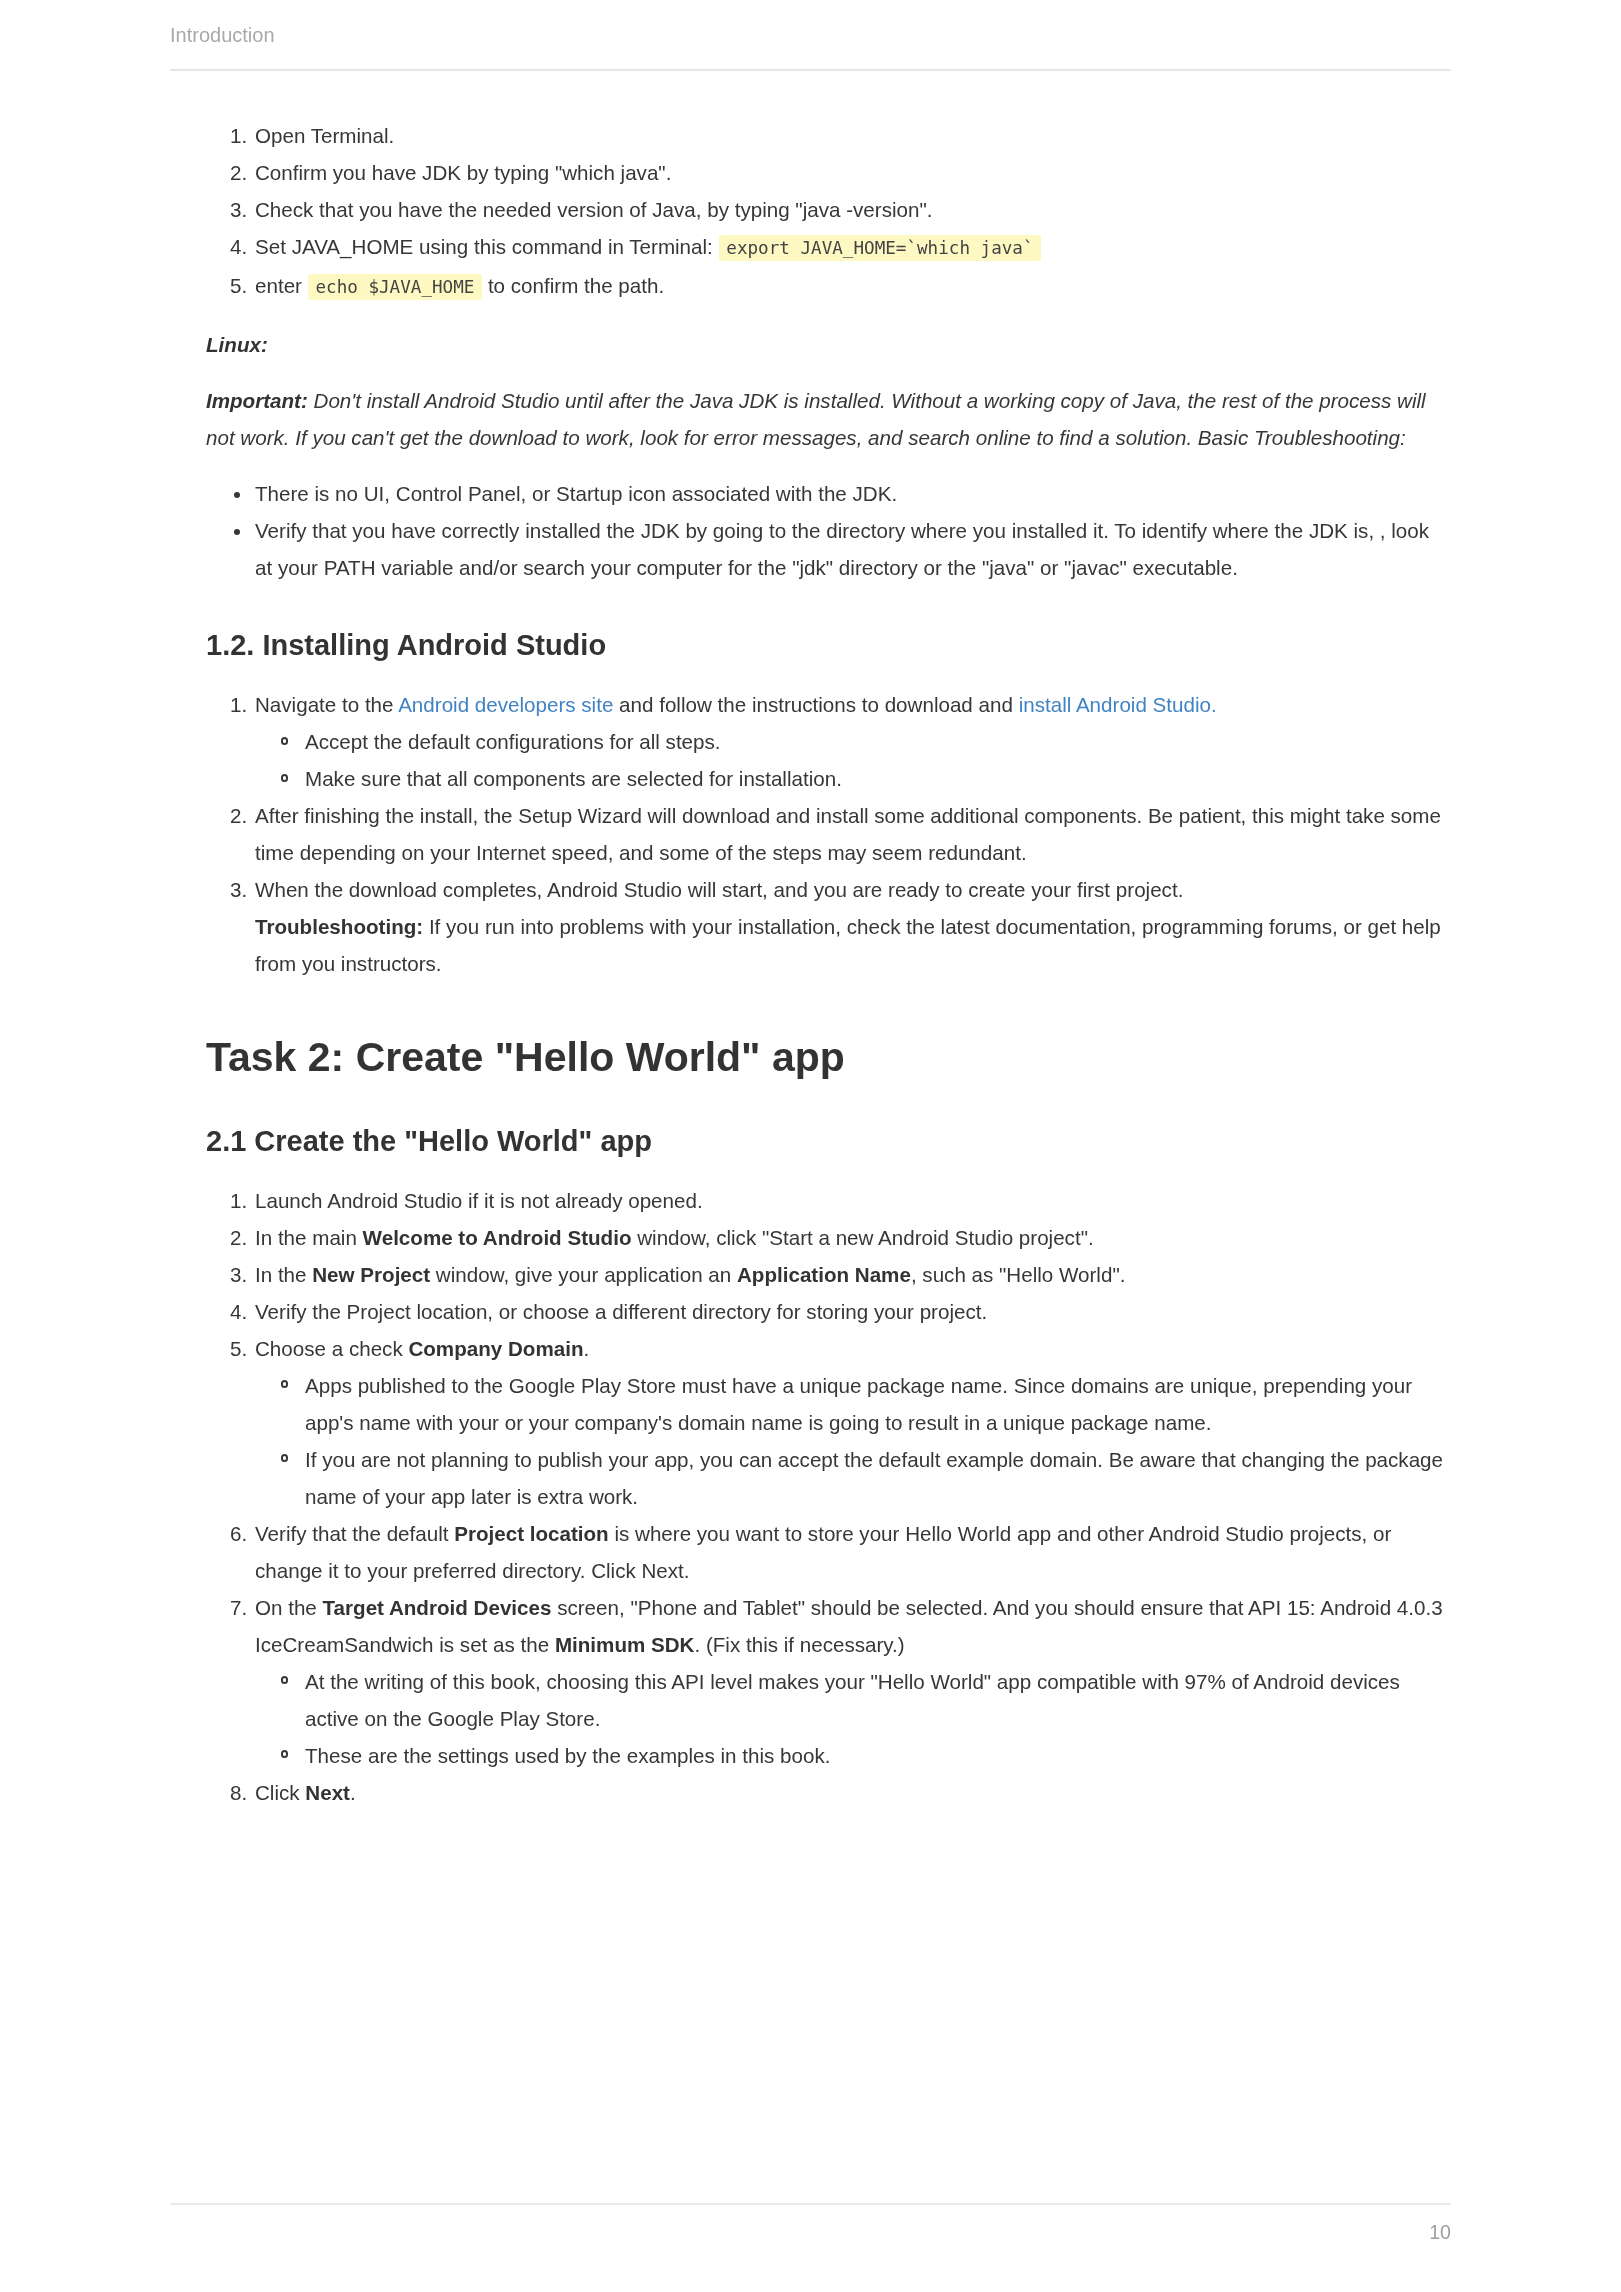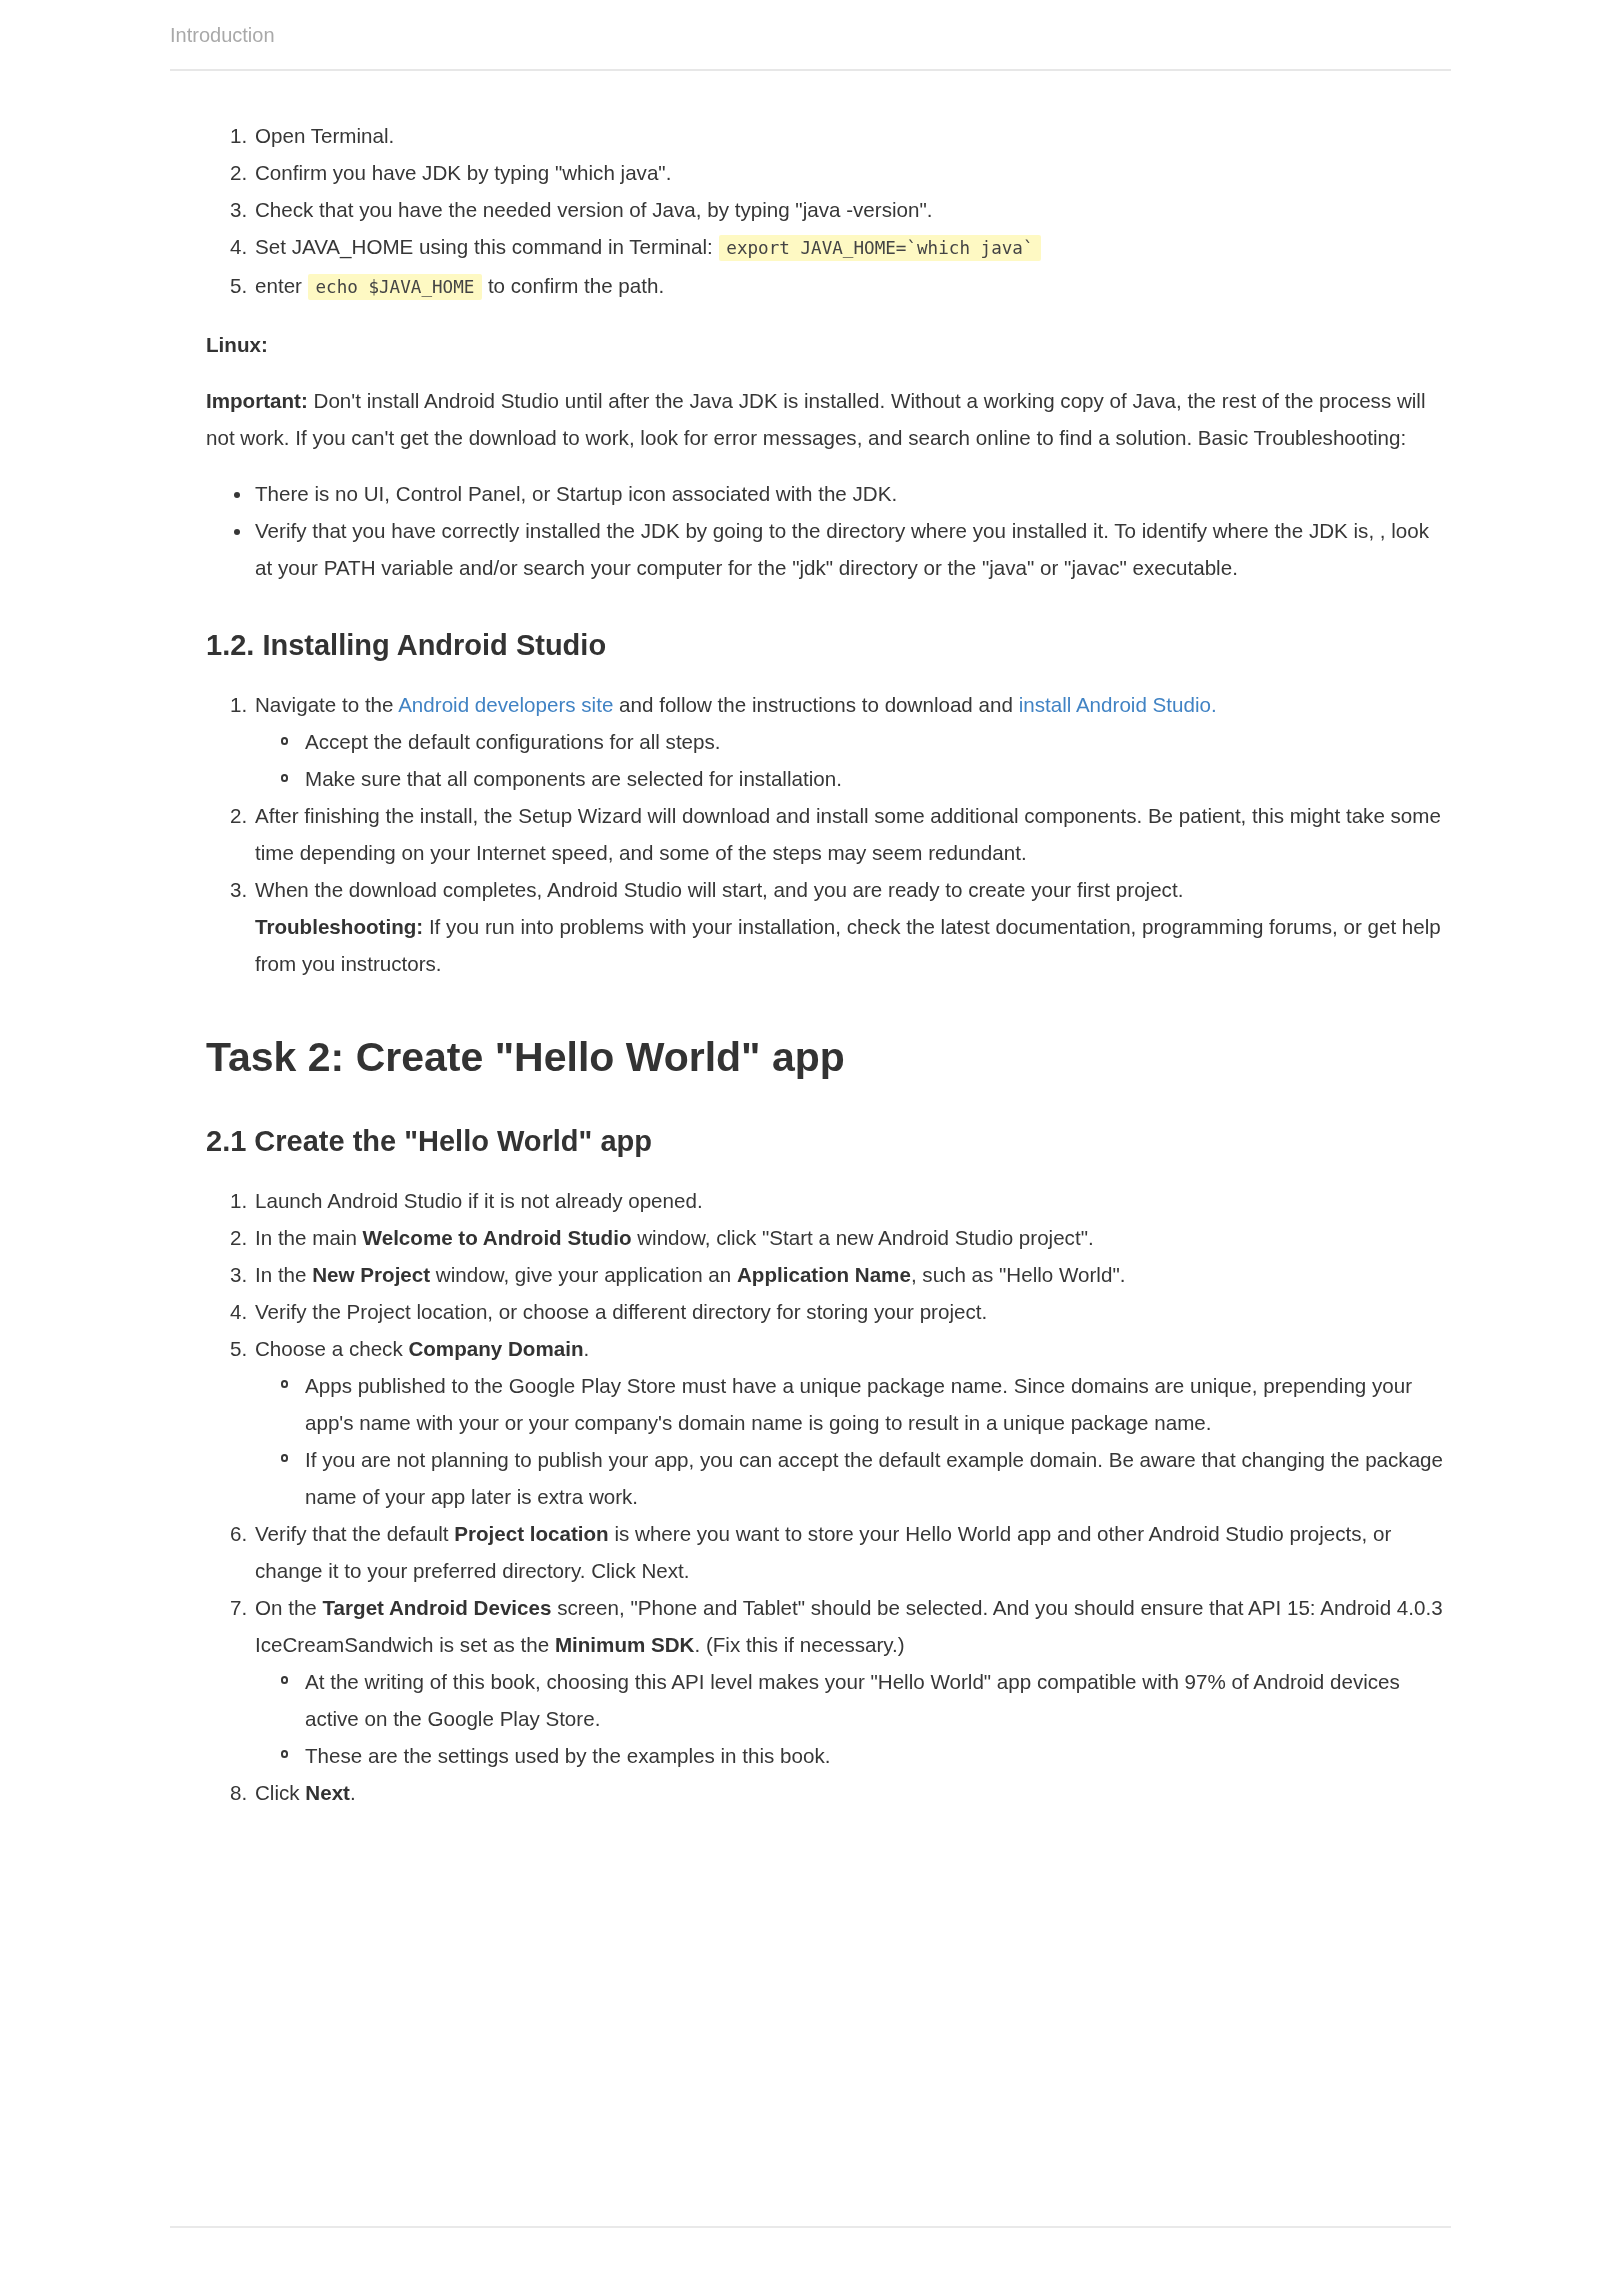--- a/index.html
+++ b/index.html
@@ -9,21 +9,21 @@
     color:#373737;
   }
   .page{position:absolute;inset:0;padding:0 170px;box-sizing:border-box;}
 
   
   .running-head{padding-top:23.5px;font-size:20px;line-height:23.5px;color:#a9a9a9;}
   .head-rule{border:none;border-top:2px solid #e7e7e7;margin:21.6px 0 0 0;}
 
   
   .content{padding-top:25.5px;font-size:20.6px;line-height:37px;margin-left:36px;}
-  .content p{margin:18.6px 0;}
+  .content p{margin:18.6px 0;font-style:italic;}
   .content h1{font-size:41px;line-height:49px;margin:51px 0 25.5px 0;color:#333;font-weight:700;}
   .content h2{font-size:29px;line-height:37px;margin:41px 0 21.6px 0;color:#333;font-weight:700;}
   .content ol{margin:20.6px 0;padding-left:47px;}
   .content ul{margin:19.6px 0;padding-left:47px;list-style:disc;}
   .content li{padding-left:2px;}
   .content ul.sub{margin:0;padding-left:48px;list-style:none;}
   .content ul.sub li{position:relative;}
   .content ul.sub li::before{
     content:"";position:absolute;left:-22.5px;top:13.7px;
     width:3.9px;height:3.9px;border:2.9px solid #373737;border-radius:50%;
@@ -87,16 +87,17 @@
         <li><span>On the </span><strong>Target Android Devices</strong><span> screen, "Phone and Tablet" should be selected. And you should ensure that API 15: Android 4.0.3 IceCreamSandwich is set as the </span><strong>Minimum SDK</strong><span>. (Fix this if necessary.)</span><ul class="sub">
             <li><span>At the writing of this book, choosing this API level makes your "Hello World" app compatible with 97% of Android devices active on the Google Play Store.</span></li>
             <li><span>These are the settings used by the examples in this book.</span></li>
           </ul></li>
         <li><span>Click </span><strong>Next</strong><span>.</span></li>
       </ol>
     </div>
 
   <div class="footer">
     <hr class="foot-rule">
+    <div class="page-number">10</div>
   </div>
 
 </div>
 
 
 </body></html>

